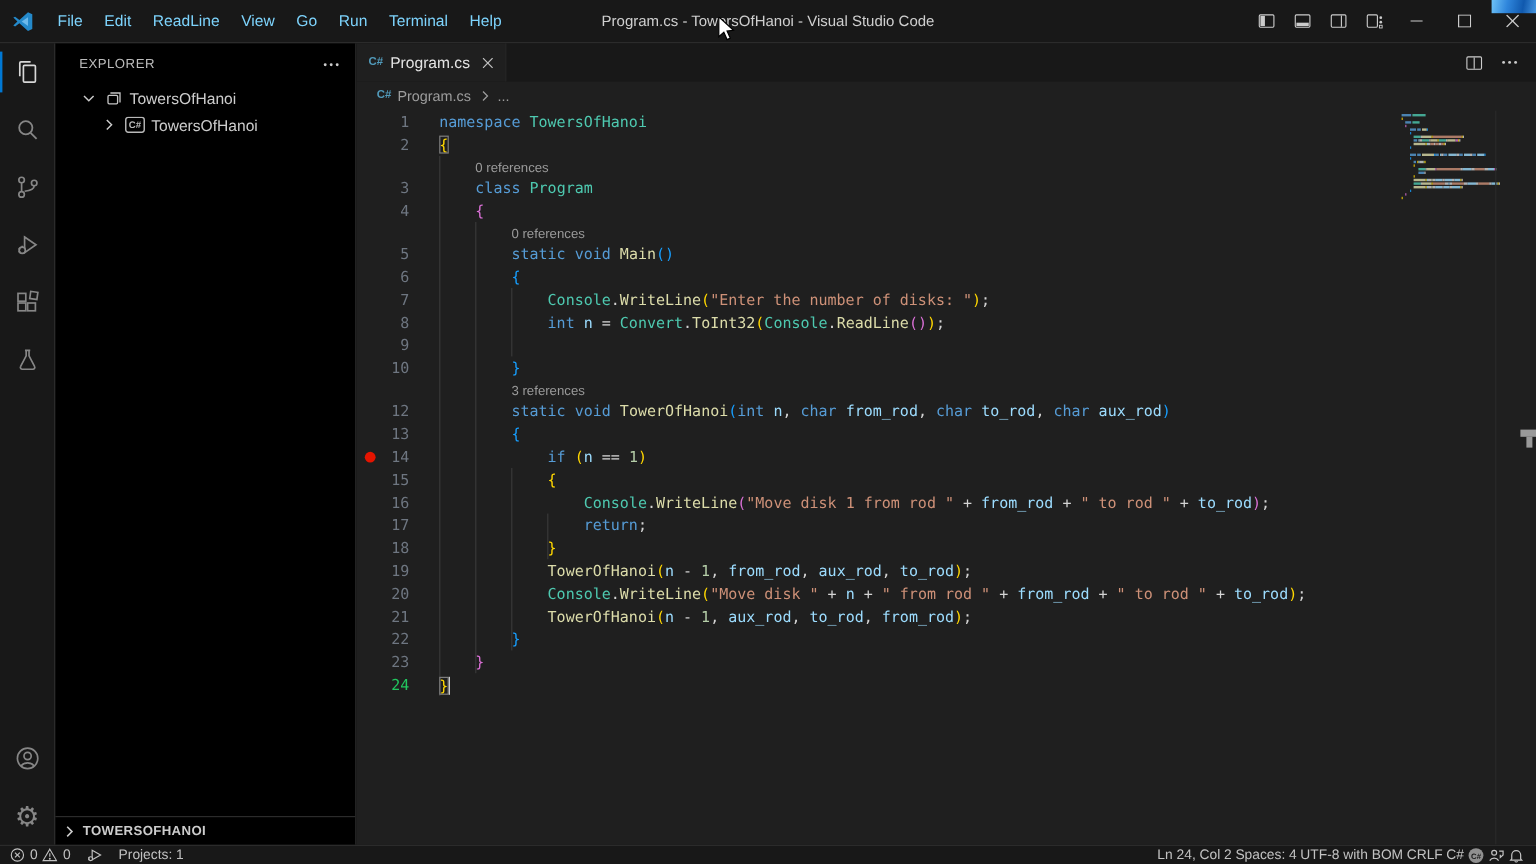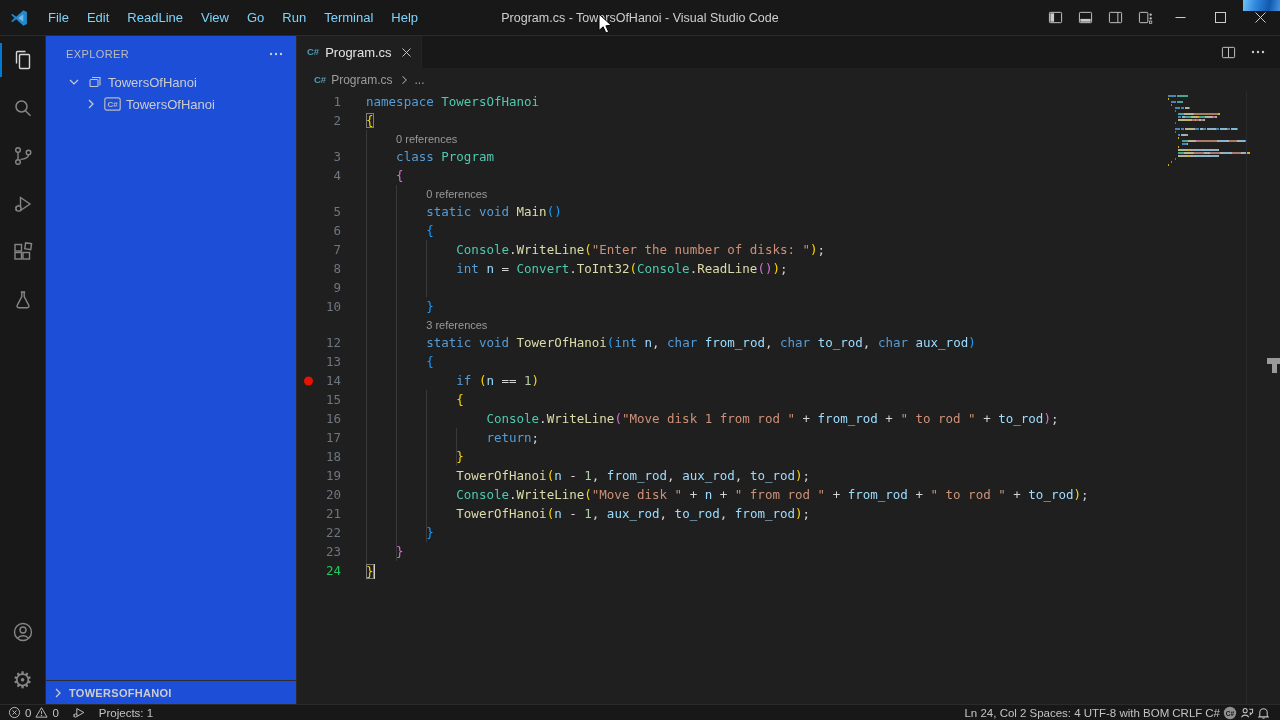--- a/index.html
+++ b/index.html
@@ -23,21 +23,21 @@
   
   .activitybar { position:absolute; left:0; top:36px; bottom:16px; width:46px; background:#181818;
                  border-right:1px solid #2b2b2b; display:flex; flex-direction:column; z-index:4; }
   .act-item { width:100%; height:48px; display:flex; align-items:center; justify-content:center; color:#868686; position:relative; }
   .act-item.active { color:#d7d7d7; }
   .act-item.active::before { content:""; position:absolute; left:0; top:7px; bottom:7px; width:2px; background:var(--accent); }
   .act-bottom { margin-top:auto; }
   .gear-glyph { font-size:23px; line-height:1; color:#868686; }
 
   
-  .sidebar { position:absolute; left:46px; top:36px; bottom:16px; width:251px; background:#1d4ed8;
+  .sidebar { position:absolute; left:46px; top:36px; bottom:16px; width:251px; background:#000000;
              border-right:1px solid #2b2b2b; z-index:3; display:flex; flex-direction:column; }
   .sb-header { height:35px; display:flex; align-items:center; padding:0 12px 0 20px; }
   .sb-header-label { font-size:11px; letter-spacing:.4px; color:#bcbcbc; }
   .sb-header .spacer { flex:1; }
   .section-head { height:23px; display:flex; align-items:center; gap:3px; padding-left:4px;
                   font-size:11px; font-weight:bold; color:#cccccc; letter-spacing:.3px; }
   .tree-row { height:22px; display:flex; align-items:center; gap:5px; font-size:13px; color:#cccccc; }
   .tree-row .chev { flex:none; display:flex; }
   .sb-bottom { margin-top:auto; border-top:1px solid #2b2b2b; }
   .icon-chev { color:#cccccc; }

